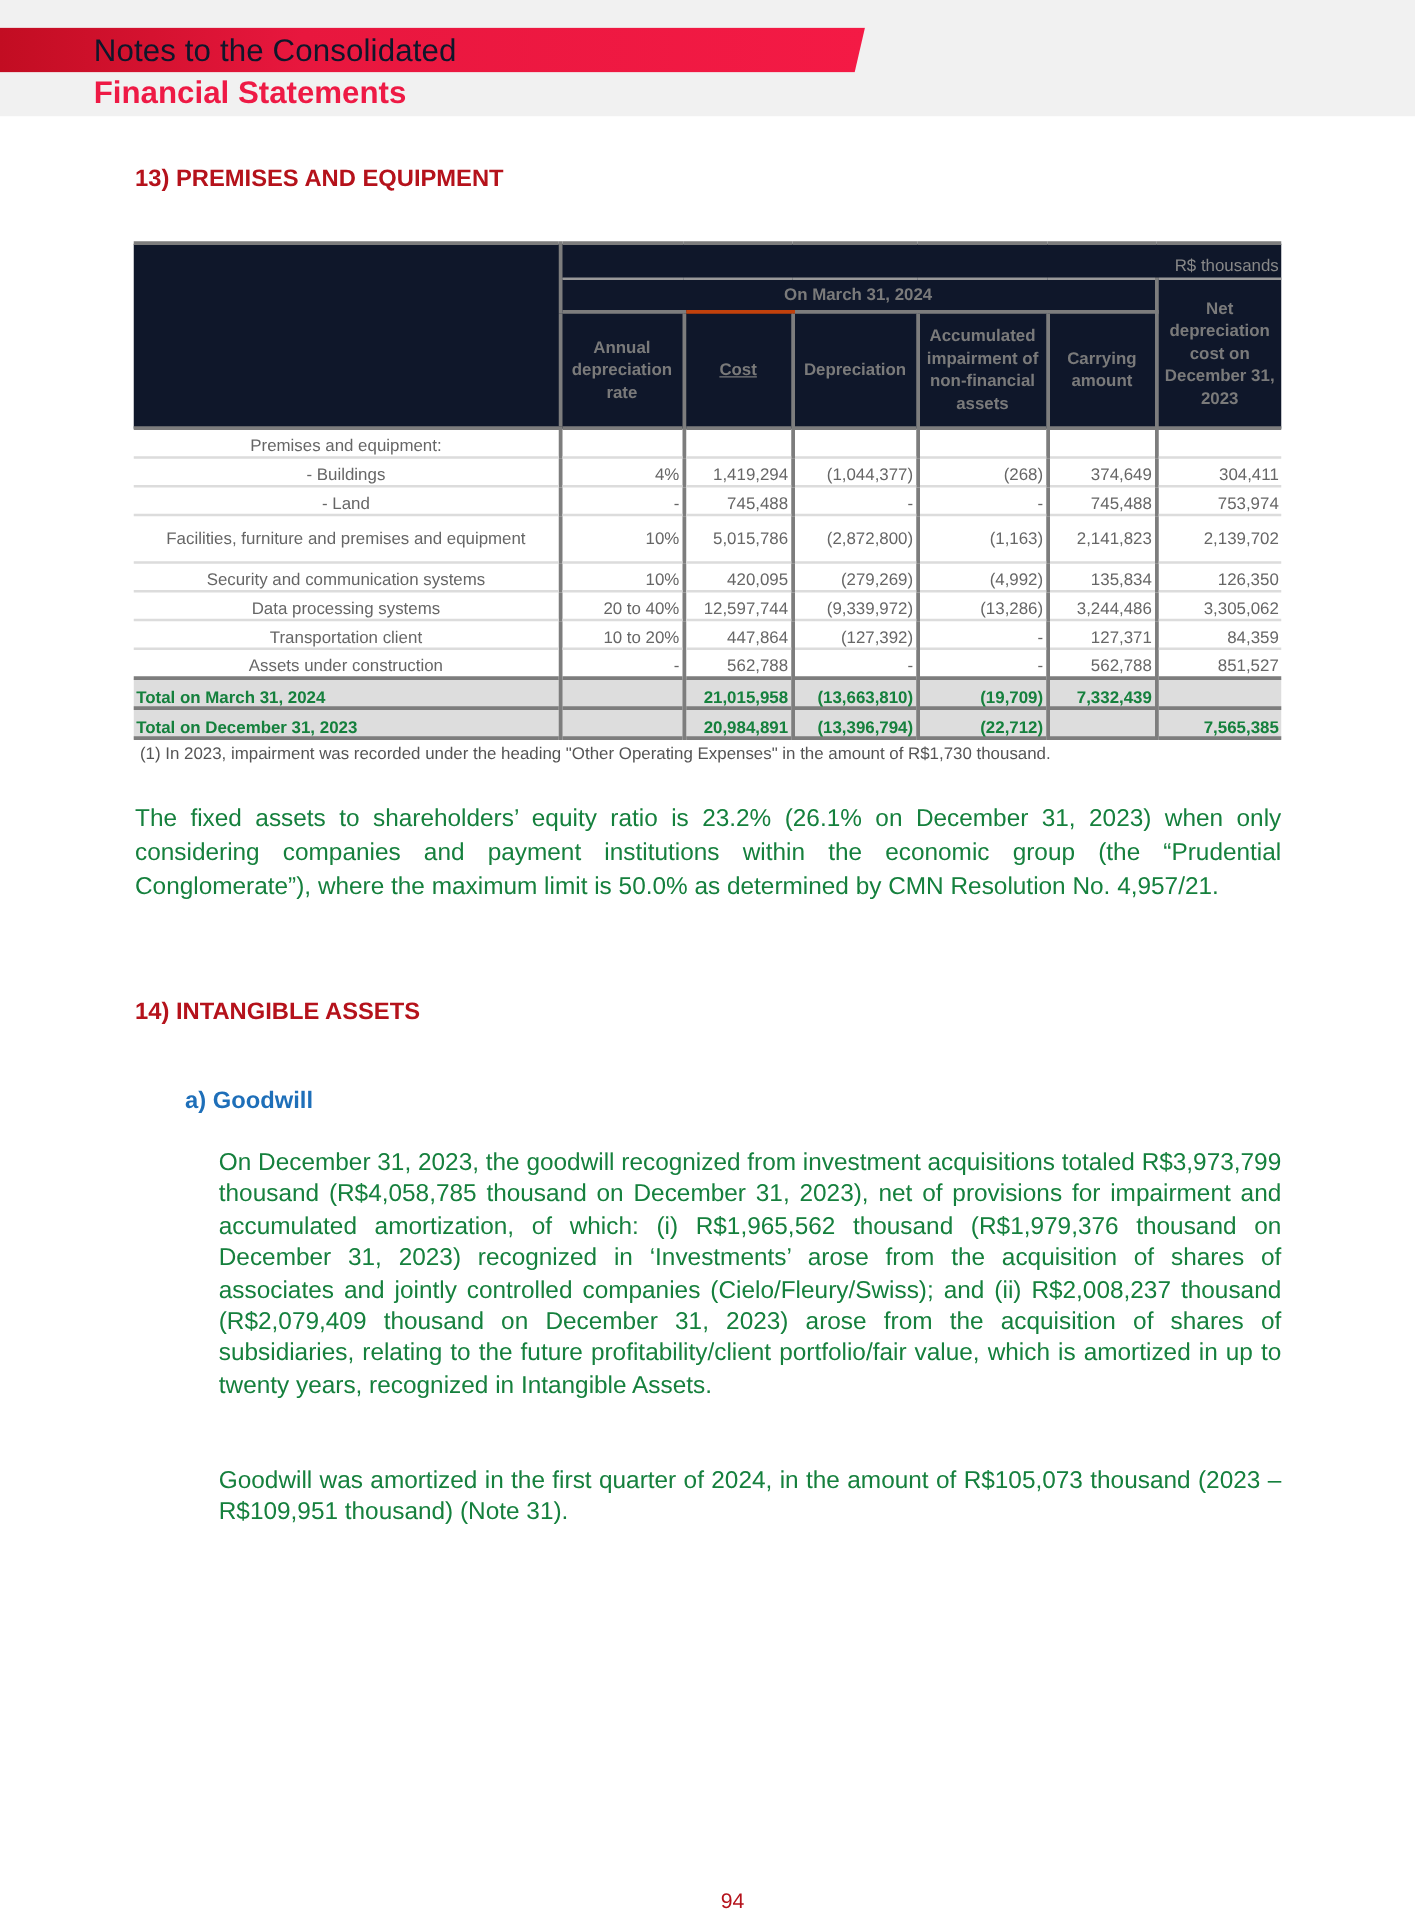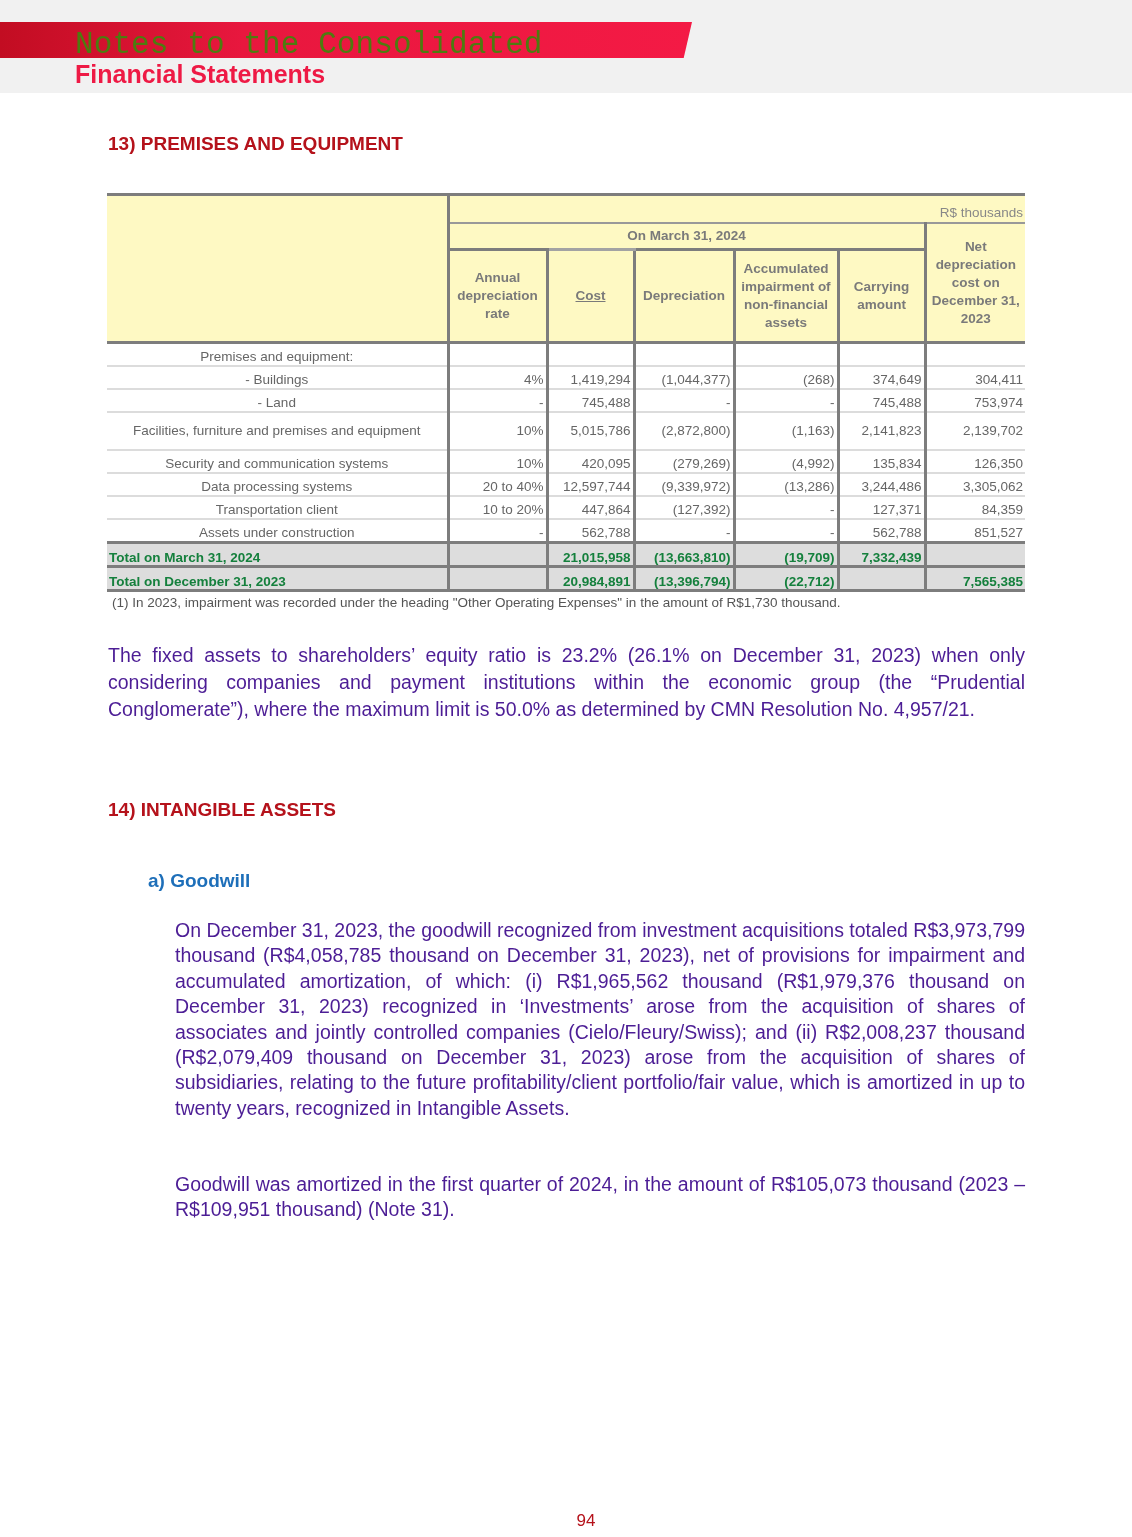--- a/index.html
+++ b/index.html
@@ -6,41 +6,41 @@
   body {
     width: 1132px; height: 1537px; position: relative; background: #ffffff;
     font-family: "Liberation Sans", sans-serif; color: #555555; overflow: hidden;
   }
   .header-band { position: absolute; left: 0; top: 0; width: 1132px; height: 93px; background: #f1f1f1; }
   .header-red {
     position: absolute; left: 0; top: 22px; width: 692px; height: 36px;
     background: linear-gradient(90deg, #c20d22 0%, #e8173e 35%, #f41a45 100%);
     clip-path: polygon(0 0, 100% 0, 98.8% 100%, 0 100%);
   }
-  .header-line1 { position: absolute; left: 75px; top: 27px; font-size: 31px; color: #4d7c0f; letter-spacing: 0.1px; font-family: Liberation Mono, monospace; }
+  .header-line1 { position: absolute; left: 75px; top: 27px; font-size: 25px; color: #0f172a; letter-spacing: 0.1px; }
   .header-line2 { position: absolute; left: 75px; top: 60px; font-size: 25px; font-weight: bold; color: #ee1a45; }
 
   .section-title { position: absolute; left: 108px; font-size: 19px; font-weight: bold; color: #b5121b; }
   .sub-title { position: absolute; left: 148px; top: 870px; font-size: 19px; font-weight: bold; color: #1e6fb9; }
 
   table.pe {
     position: absolute; left: 107px; top: 193px; width: 918px;
     border-collapse: collapse; font-size: 13.5px; color: #666666; table-layout: fixed;
   }
   table.pe td, table.pe th { padding: 0 2px; }
-  .thead-cell { background: #fef9c3; font-weight: bold; text-align: center; color: #7a7a7a; line-height: 18px; }
+  .thead-cell { background: #0f172a; font-weight: bold; text-align: center; color: #7a7a7a; line-height: 18px; }
   .unit-cell { text-align: right; font-weight: normal; color: #888; height: 26px; vertical-align: bottom; }
   .row td { border-top: 2px solid #dcdcdc; height: 21px; vertical-align: bottom; line-height: 16px; }
   .row td.num { text-align: right; border-left: 3px solid #7d7d7d; }
   .row td.lab { text-align: center; padding-left: 2px; }
   .total td { background: #dddddd; font-weight: bold; border-top: 3px solid #7d7d7d; height: 21px; vertical-align: bottom; color: #15803d; }
   .total td.num { text-align: right; border-left: 3px solid #7d7d7d; }
   .footnote { position: absolute; left: 112px; top: 595px; font-size: 13.5px; color: #555; }
 
-  .para { position: absolute; font-size: 19.5px; line-height: 26.8px; text-align: justify; color: #4c1d95; }
+  .para { position: absolute; font-size: 19.5px; line-height: 26.8px; text-align: justify; color: #15803d; }
   .para2 { font-size: 19.5px; line-height: 25.4px; }
   .page-num { position: absolute; left: 0; width: 1172px; top: 1511px; text-align: center; font-size: 17px; color: #b5121b; }
 </style>
 </head>
 <body>
 
 <div class="header-band"></div>
 <div class="header-red"></div>
 <div class="header-line1">Notes to the Consolidated</div>
 <div class="header-line2">Financial Statements</div>
@@ -61,21 +61,21 @@
     <tr style="border-top:3px solid #7d7d7d;">
       <th class="thead-cell" rowspan="3" style="border-bottom:3px solid #7d7d7d;"></th>
       <th class="thead-cell unit-cell" colspan="6" style="border-left:3px solid #7d7d7d;">R$ thousands</th>
     </tr>
     <tr>
       <th class="thead-cell" colspan="5" style="border-left:3px solid #7d7d7d; border-top:2px solid #999; height:24px;">On March 31, 2024</th>
       <th class="thead-cell" rowspan="2" style="border-left:3px solid #7d7d7d; border-top:2px solid #999; border-bottom:3px solid #7d7d7d;">Net depreciation cost on December 31, 2023</th>
     </tr>
     <tr style="border-bottom:3px solid #7d7d7d;">
       <th class="thead-cell" style="border-left:3px solid #7d7d7d; border-top:3px solid #7d7d7d; height:90px;">Annual depreciation rate</th>
-      <th class="thead-cell" style="border-left:3px solid #7d7d7d; border-top:3px solid #a3a3a3;text-decoration:underline;">Cost</th>
+      <th class="thead-cell" style="border-left:3px solid #7d7d7d; border-top:3px solid #c2410c;text-decoration:underline;">Cost</th>
       <th class="thead-cell" style="border-left:3px solid #7d7d7d; border-top:3px solid #7d7d7d;">Depreciation</th>
       <th class="thead-cell" style="border-left:3px solid #7d7d7d; border-top:3px solid #7d7d7d;">Accumulated impairment of non-financial assets</th>
       <th class="thead-cell" style="border-left:3px solid #7d7d7d; border-top:3px solid #7d7d7d;">Carrying amount</th>
     </tr>
   </thead>
   <tbody>
     <tr class="row">
       <td class="lab" style="border-top:none;">Premises and equipment:</td>
       <td class="num" style="border-top:none;"></td>
         <td class="num" style="border-top:none;"></td>

